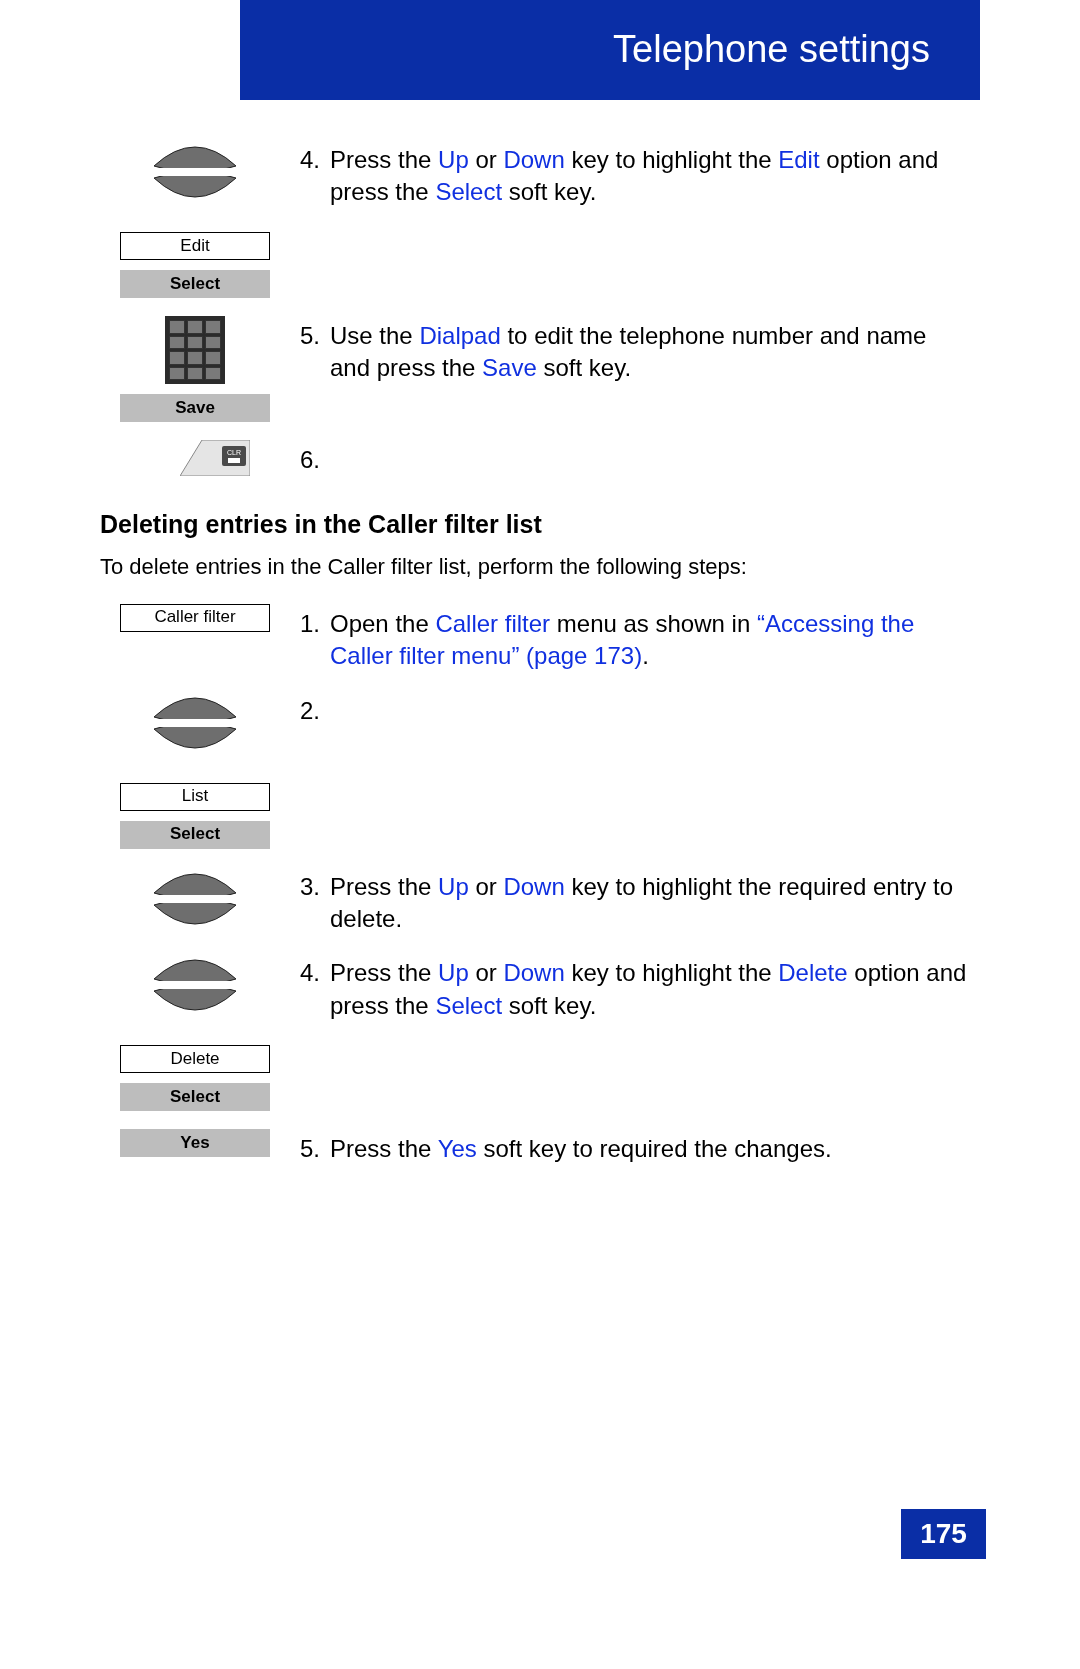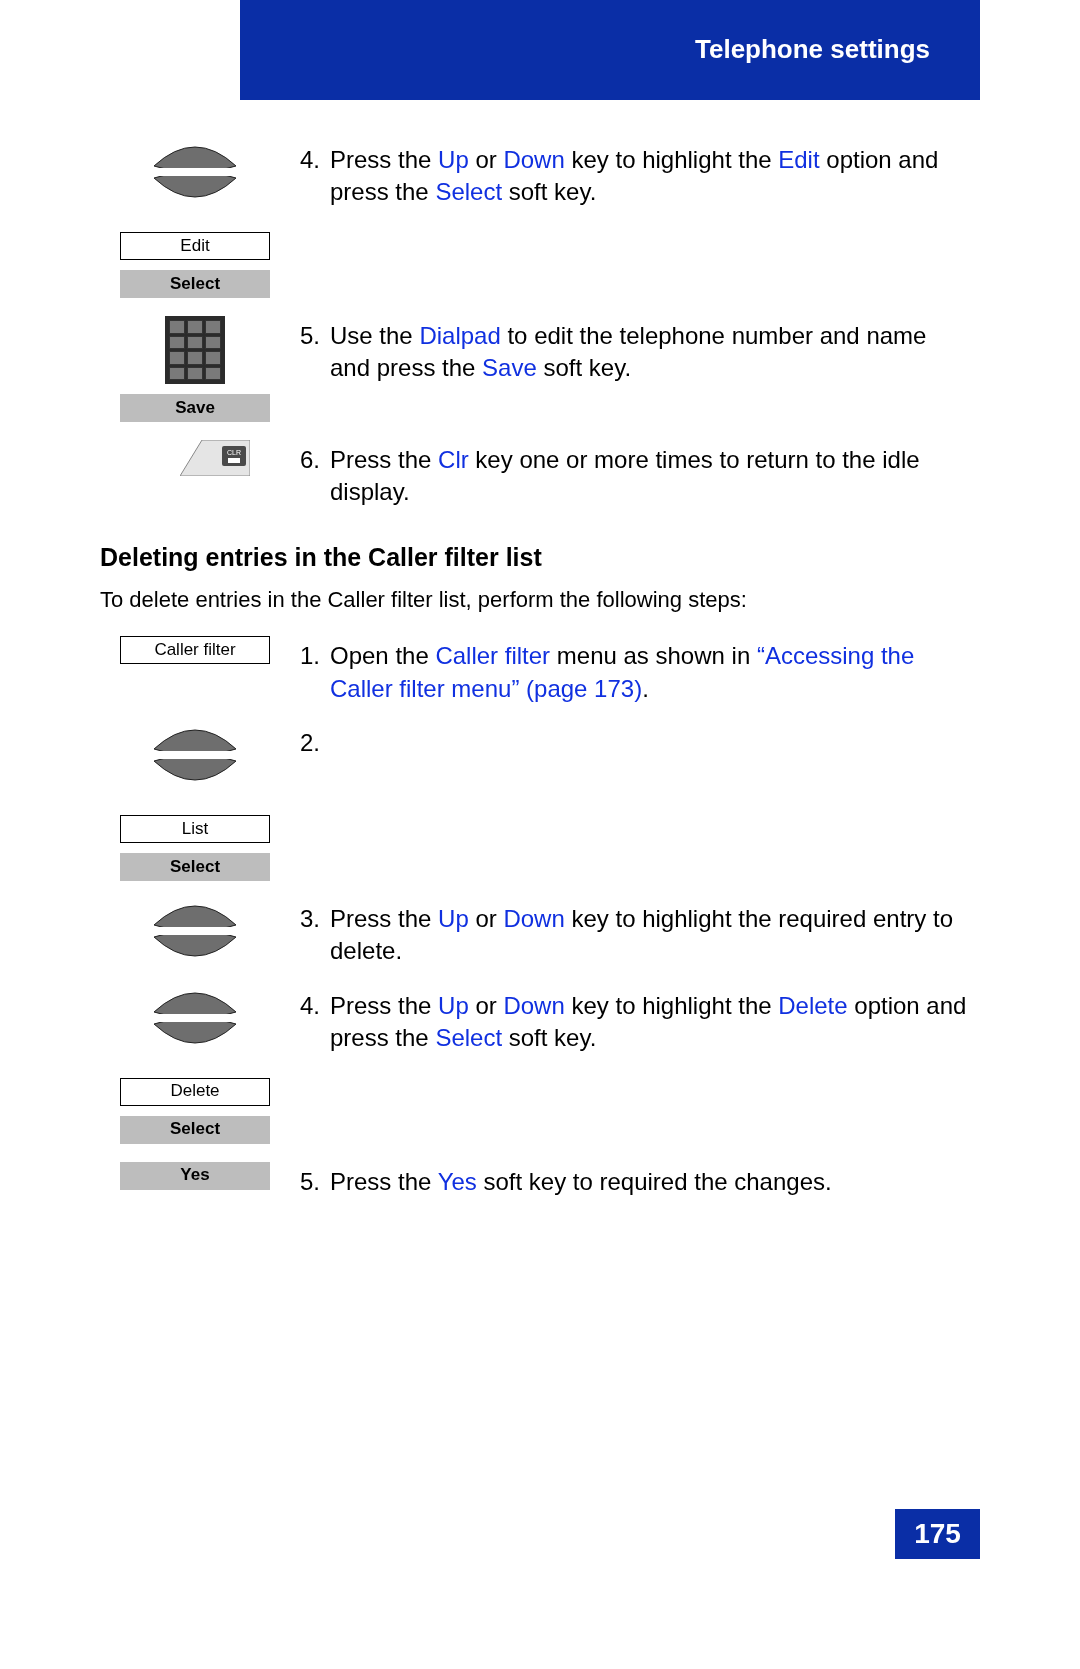--- a/index.html
+++ b/index.html
@@ -21,26 +21,26 @@
     width: 740px;
     height: 100px;
     background: #0a2ea6;
     display: flex;
     align-items: center;
     justify-content: flex-end;
     padding-right: 50px;
   }
   .header-title {
     color: #ffffff;
-    font-weight: bold;
-    font-size: 26px;
+    font-weight: normal;
+    font-size: 38px;
   }
   .page-footer {
     position: absolute;
-    right: 100px;
+    right: 94px;
     bottom: 110px;
     width: 85px;
     height: 50px;
     background: #0a2ea6;
     color: #ffffff;
     font-weight: bold;
     font-size: 28px;
     display: flex;
     align-items: center;
     justify-content: center;
@@ -215,23 +215,20 @@
         <svg width="70" height="36" viewBox="0 0 70 36">
           <path d="M0 36 L22 0 L70 0 L70 36 Z" fill="#e5e5e5" stroke="#888" stroke-width="1"></path>
           <rect x="42" y="6" width="24" height="20" rx="2" fill="#4a4a4a"></rect>
           <text x="54" y="15" font-size="7" fill="#fff" text-anchor="middle" font-family="Arial">CLR</text>
           <rect x="48" y="18" width="12" height="5" fill="#fff"></rect>
         </svg>
       </div>
     </div>
     <div class="text-col">
       <div class="num-col">6.</div>
-      <div class="body-col">
-        <span>Press the </span><span class="kw">Clr</span><span> key one or more times to return to the idle display.</span>
-      </div>
     </div>
   </div>
 
   <div class="section-title">Deleting entries in the Caller filter list</div>
   <div class="section-intro">To delete entries in the Caller filter list, perform the following steps:</div>
 
   <div class="row">
     <div class="icon-col">
       <div class="key-outline">Caller filter</div>
     </div>

